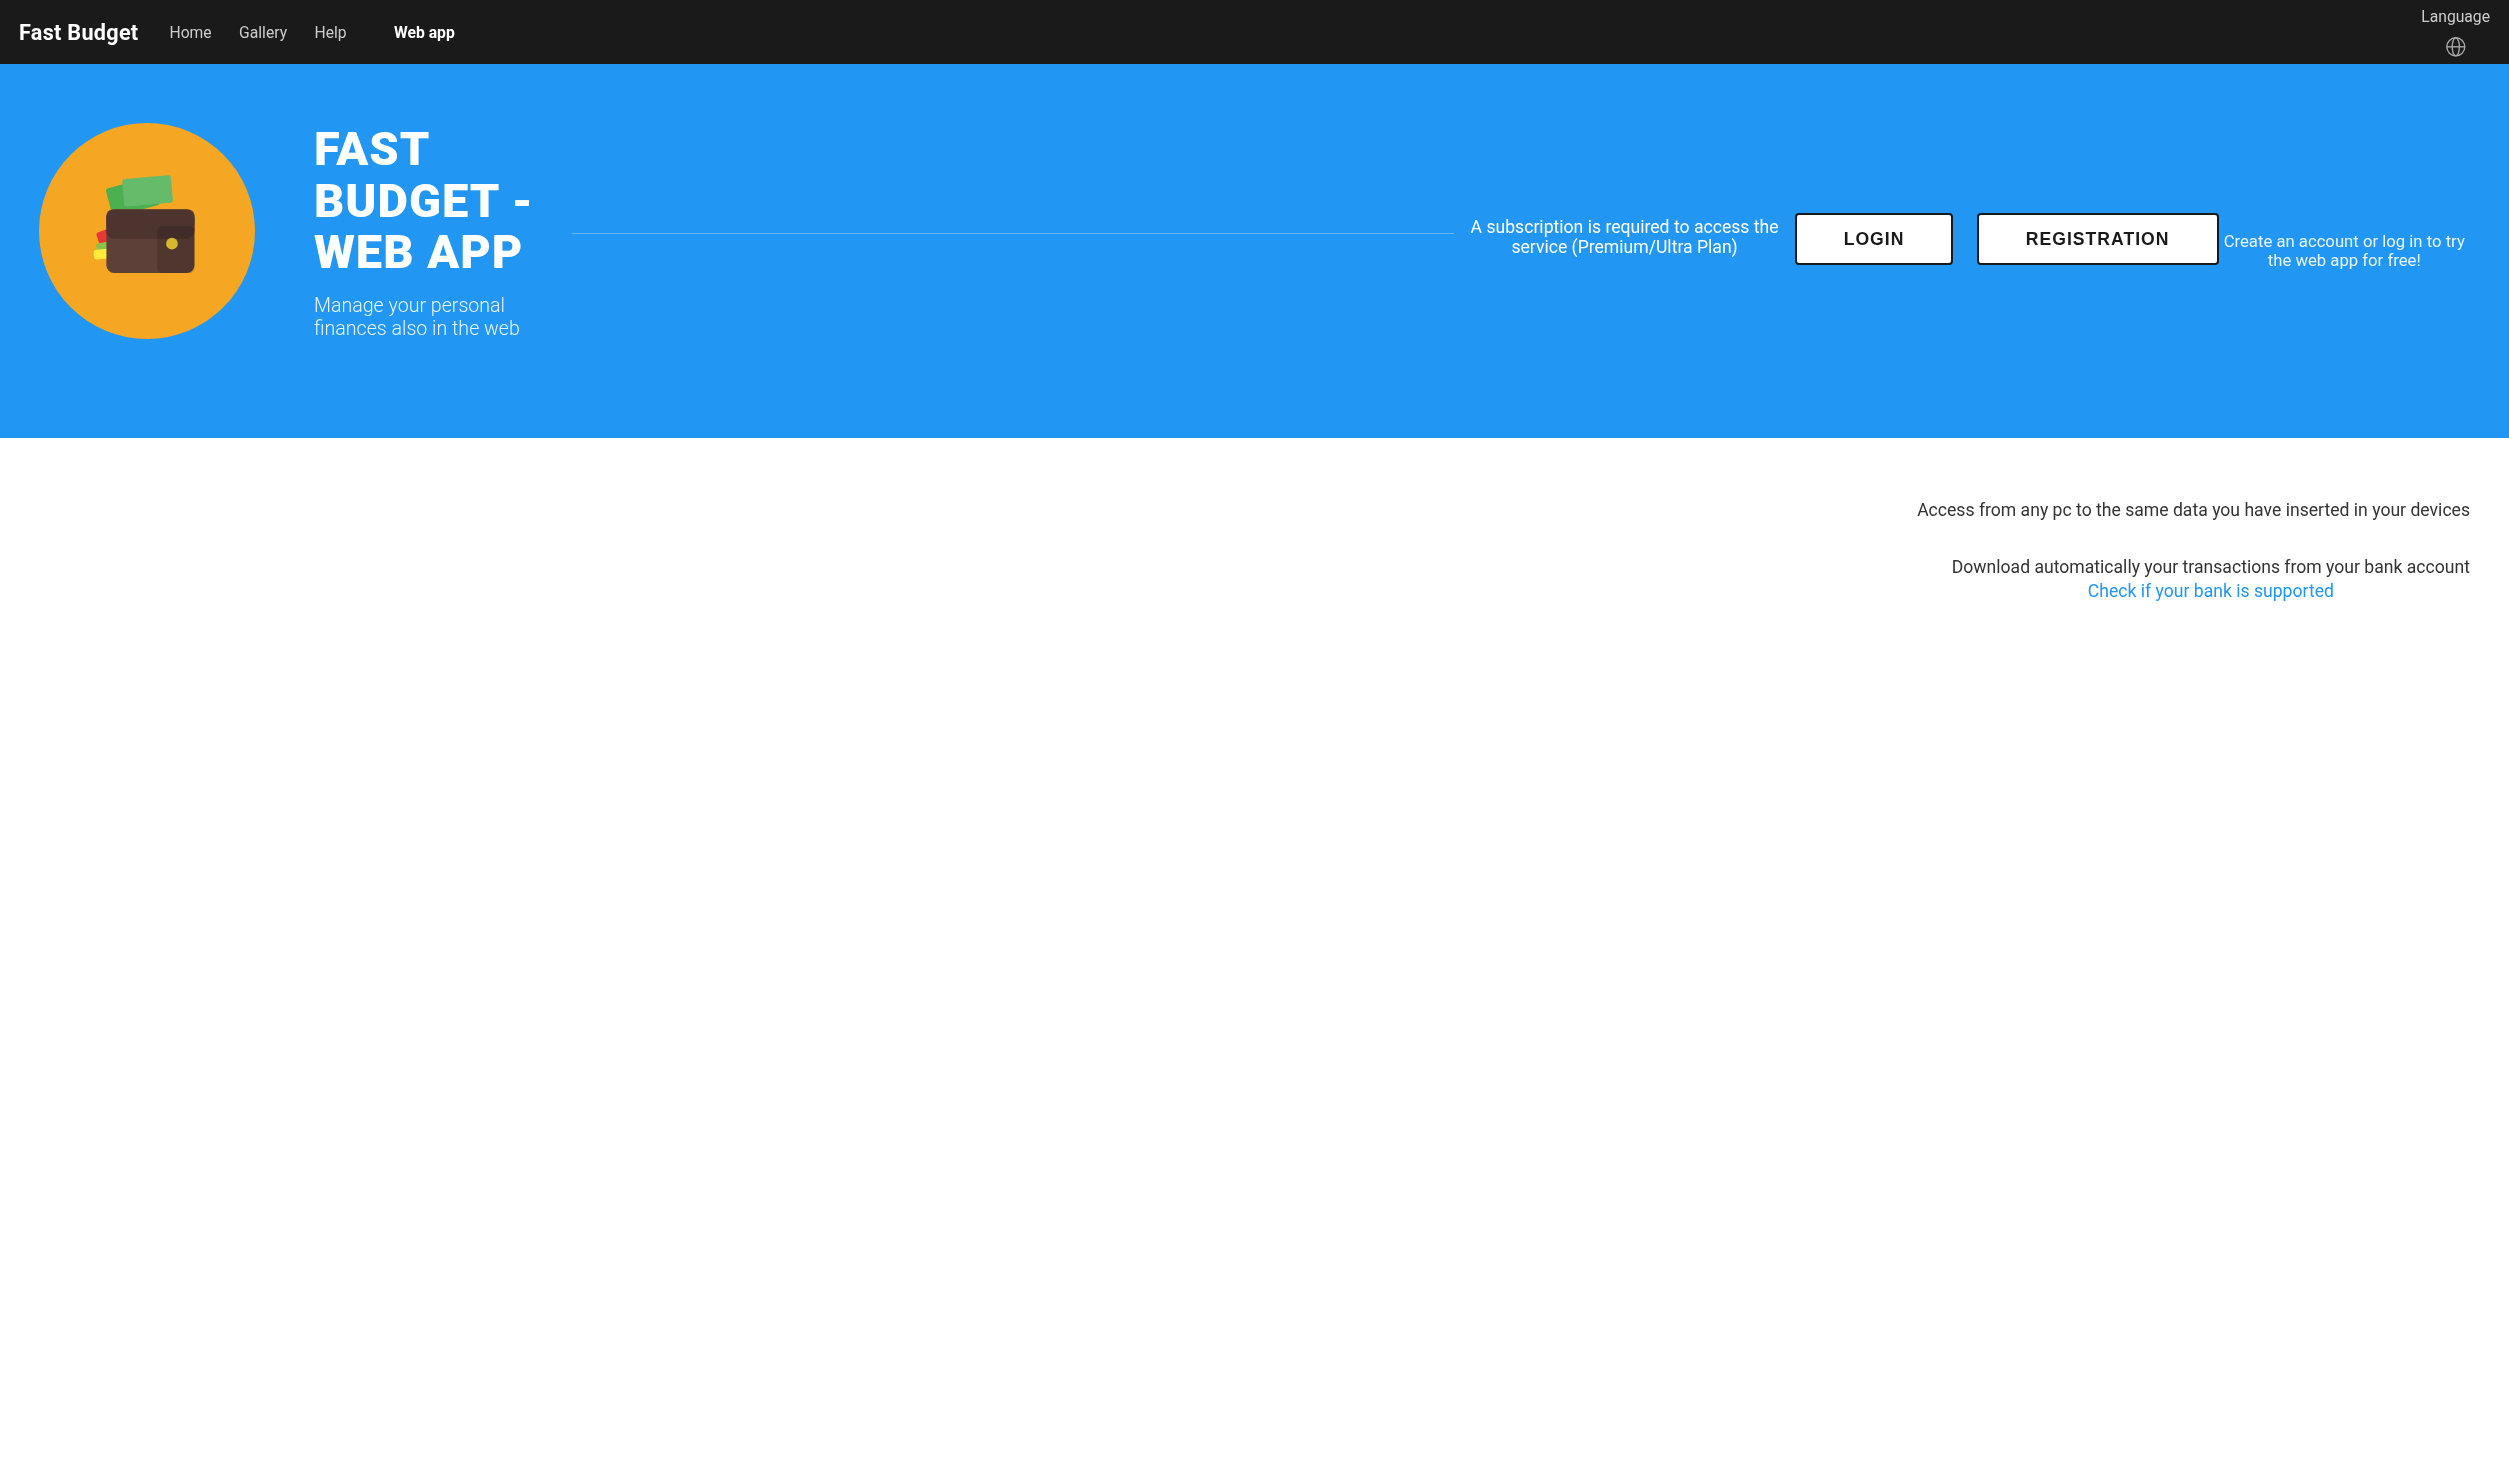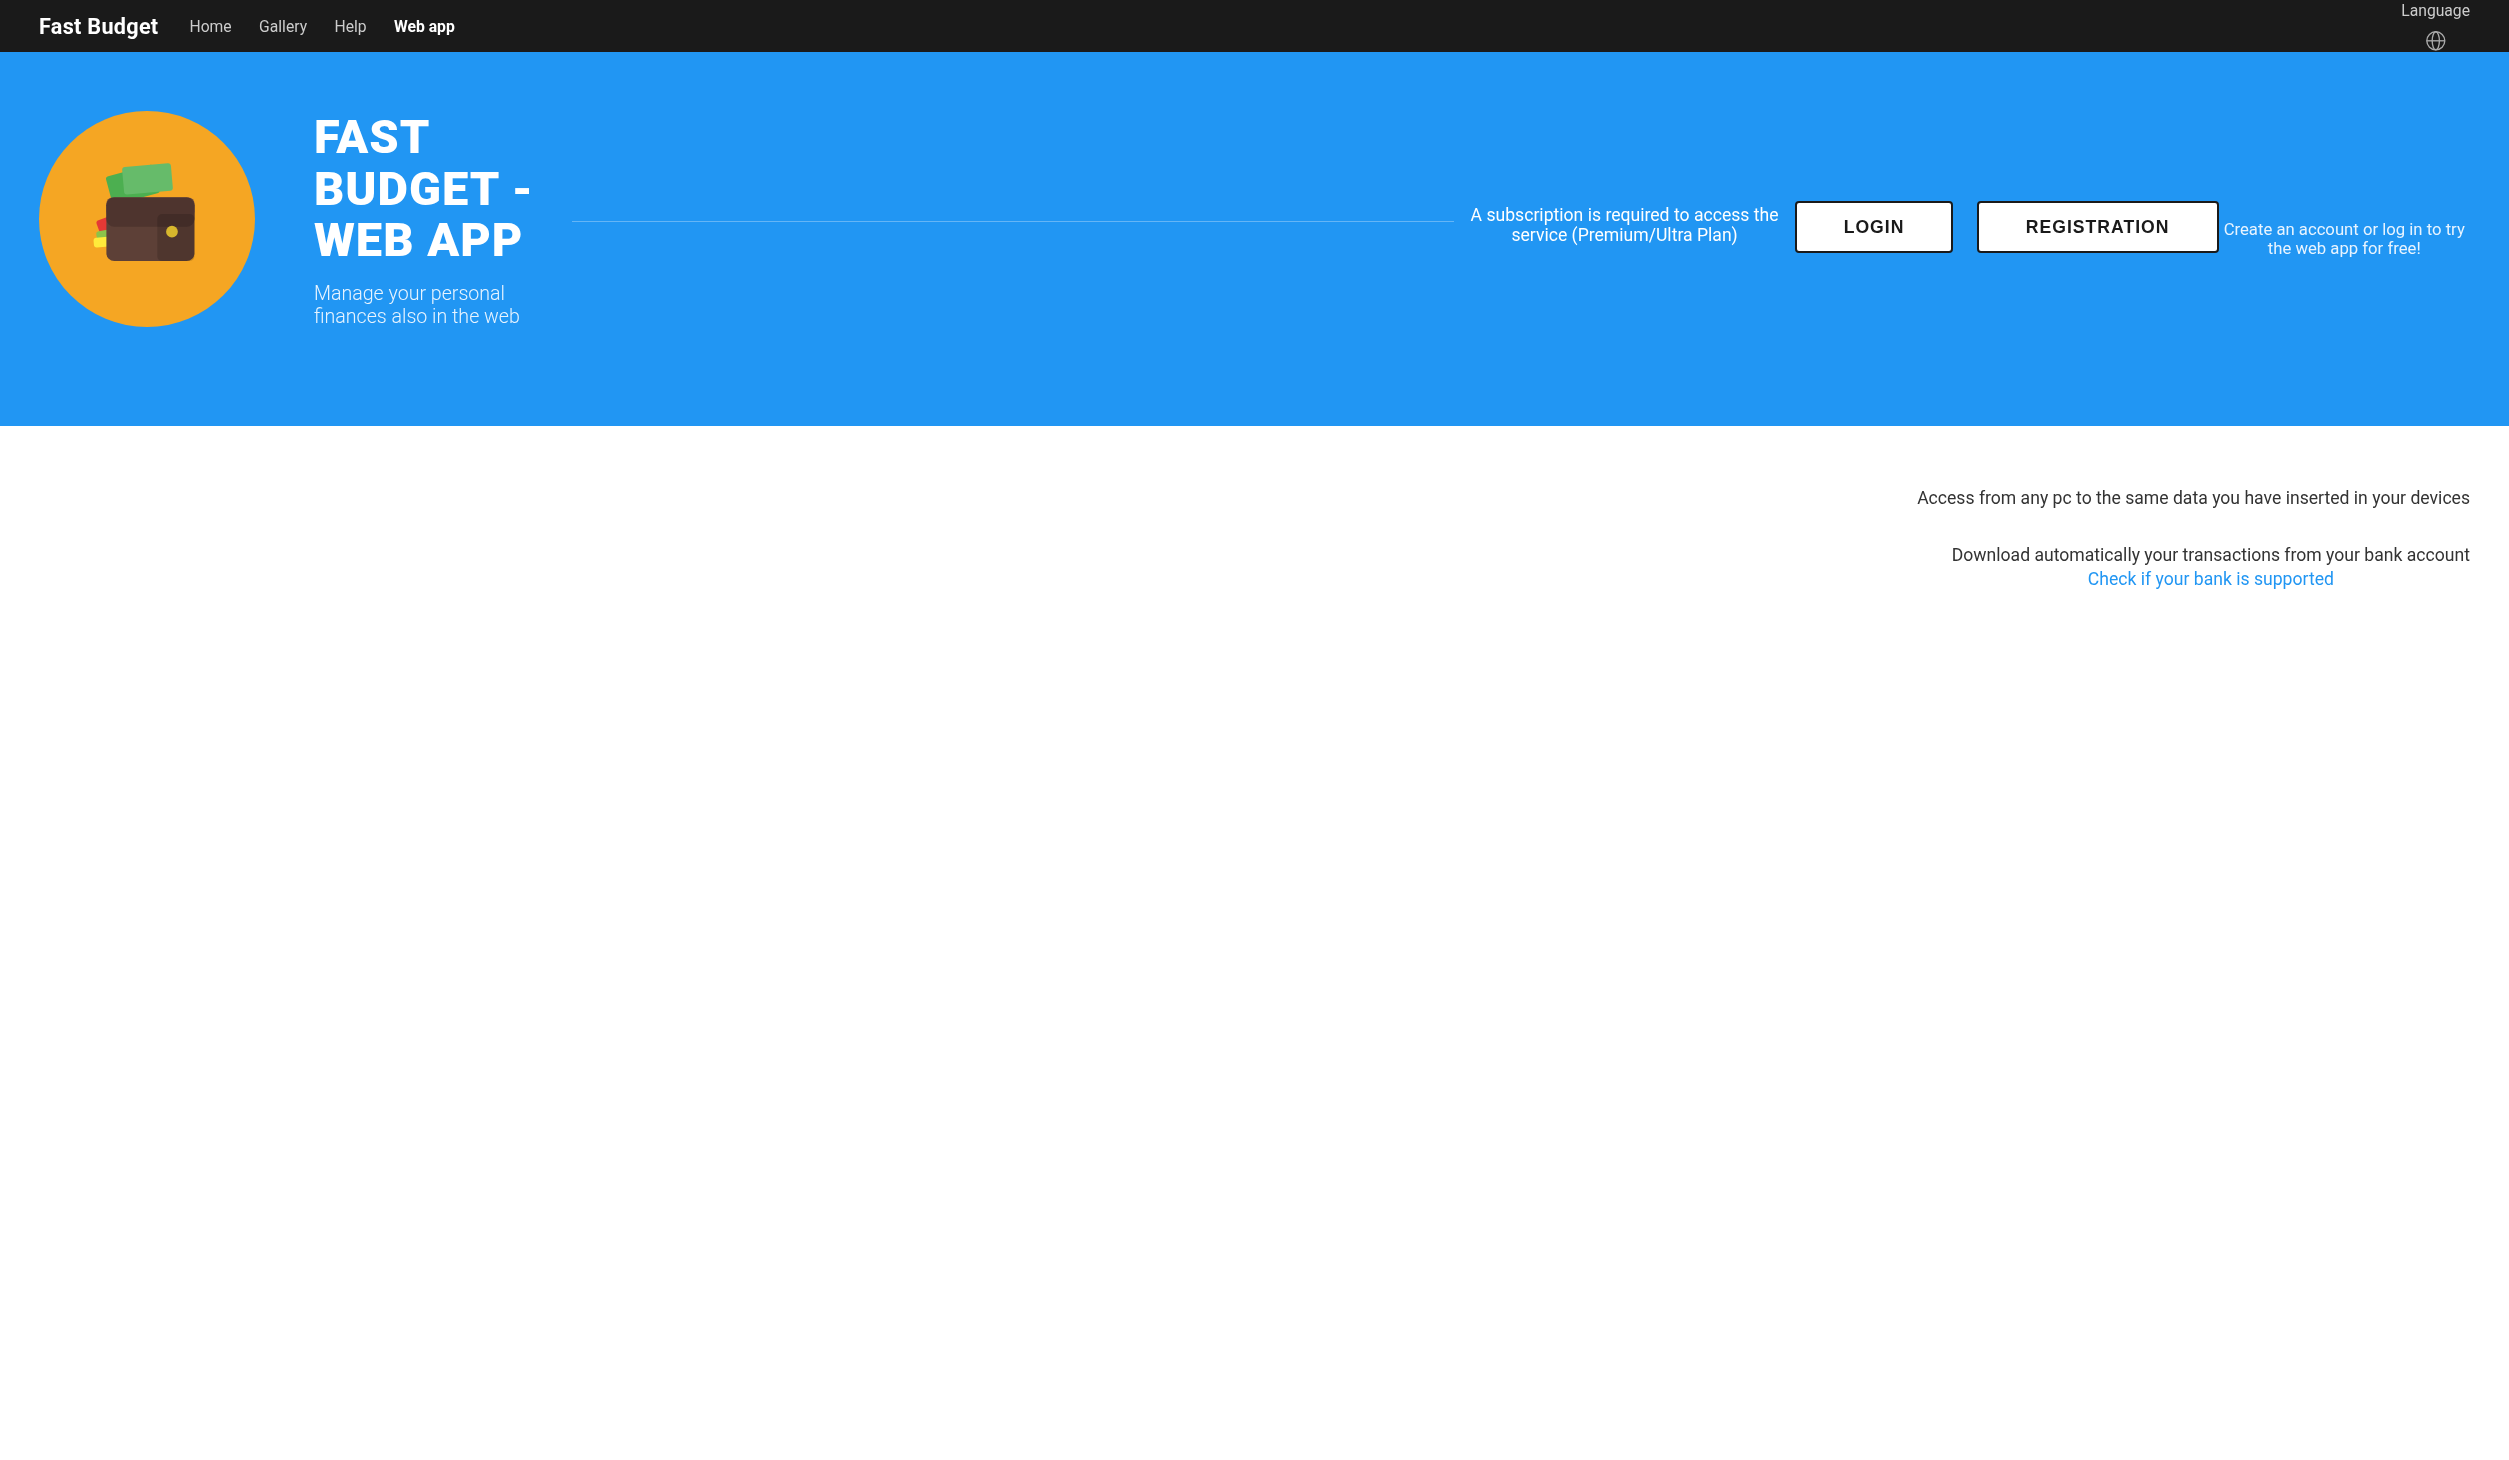--- a/index.html
+++ b/index.html
@@ -13,22 +13,22 @@
       background: #ffffff;
       min-height: 100vh;
     }
 
     
     nav {
       background: #1a1a1a;
       display: flex;
       align-items: center;
       justify-content: space-between;
-      padding: 0 39px;
-      height: 52px;
+      padding: 0 19px;
+      height: 64px;
     }
 
     .nav-left {
       display: flex;
       align-items: center;
       gap: 31px;
     }
 
     .nav-logo {
       color: #ffffff;
@@ -46,20 +46,21 @@
     .nav-links li a {
       color: #cccccc;
       text-decoration: none;
       font-size: 15.7px;
       font-weight: 400;
     }
 
     .nav-links li a.active {
       color: #ffffff;
       font-weight: 700;
+      margin-left: 20px;
     }
 
     .nav-right {
       display: flex;
       align-items: center;
       gap: 9.8px;
       color: #cccccc;
       font-size: 15.7px;
       flex-direction: column;
     }

